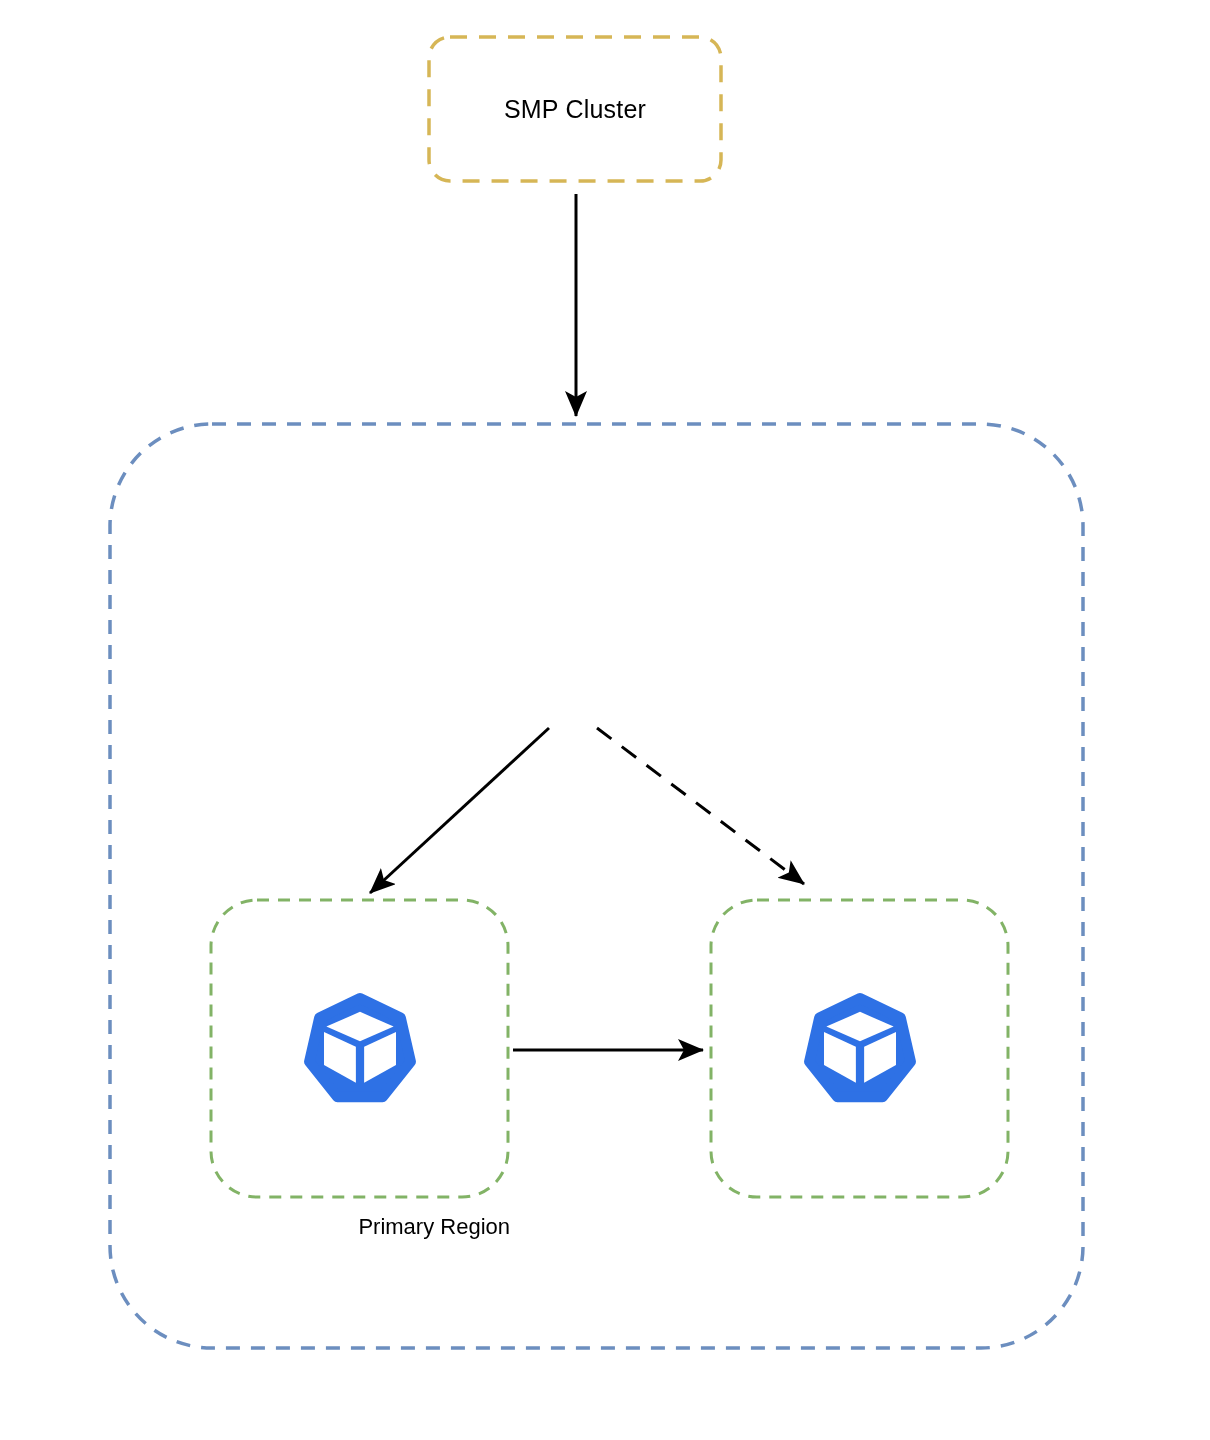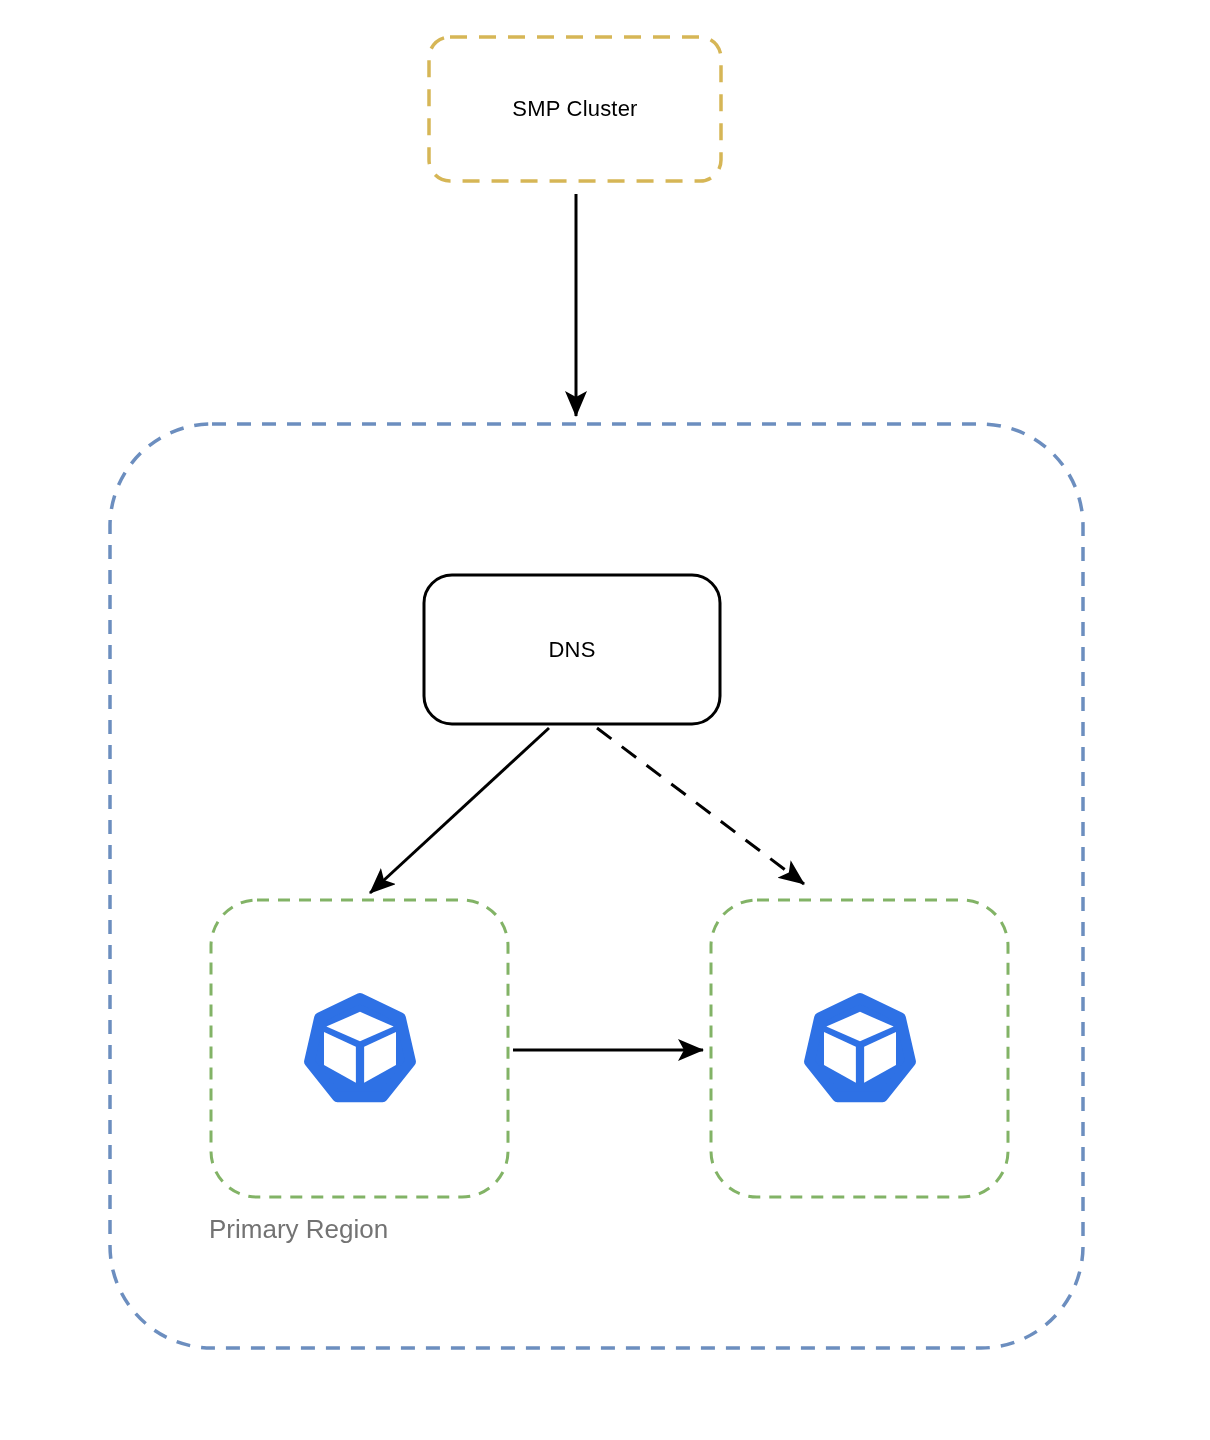--- a/index.html
+++ b/index.html
@@ -23,41 +23,41 @@
     box-sizing: border-box;
   }
   .node .border-svg {
     position: absolute;
     inset: 0;
     width: 100%;
     height: 100%;
   }
   .node-label {
     position: relative;
-    font-size: 22px;
+    font-size: 25px;
     color: #000000;
     letter-spacing: 0.2px;
     white-space: nowrap;
   }
   
   #smp-box   { left: 427px; top: 35px;  width: 296px; height: 148px; }
   
   #outer-box { left: 108px; top: 422px; width: 977px; height: 928px; }
   
   #dns-box   { left: 422px; top: 573px; width: 300px; height: 153px; }
   
   #primary-box   { left: 209px; top: 898px; width: 301px; height: 301px; }
   #secondary-box { left: 709px; top: 898px; width: 301px; height: 301px; }
   .region-caption {
     position: absolute;
     width: 301px;
     top: 1214px;
-    text-align: left;
-    font-size: 26px;
-    color: #737373;
+    text-align: right;
+    font-size: 22px;
+    color: #000000;
     white-space: nowrap;
   }
   #primary-caption   { left: 209px; }
   #secondary-caption { left: 709px; }
   .k8s-icon {
     position: relative;
     width: 120px;
     height: 118px;
   }
   #edges-layer {
@@ -79,26 +79,20 @@
     </svg>
   </div>
 
   <div class="node" id="smp-box">
     <svg class="border-svg" viewBox="0 0 296 148" preserveAspectRatio="none">
       <rect x="2" y="2" width="292" height="144" rx="21" ry="21" fill="#ffffff" stroke="#D6B656" stroke-width="3.5" stroke-dasharray="17 12"></rect>
     </svg>
     <span class="node-label">SMP Cluster</span>
   </div>
 
-  <div class="node" id="dns-box">
-    <svg class="border-svg" viewBox="0 0 300 153" preserveAspectRatio="none">
-      <rect x="2" y="2" width="296" height="149" rx="28" ry="28" fill="#ffffff" stroke="#000000" stroke-width="3"></rect>
-    </svg>
-    <span class="node-label">DNS</span>
-  </div>
 
   <div class="node" id="primary-box">
     <svg class="border-svg" viewBox="0 0 301 301" preserveAspectRatio="none">
       <rect x="2" y="2" width="297" height="297" rx="46" ry="46" fill="none" stroke="#82B366" stroke-width="3" stroke-dasharray="12 9"></rect>
     </svg>
     <svg class="k8s-icon" viewBox="0 0 100 100">
       <polygon points="50,7 84.4,23.6 92.9,60.8 69.1,90.6 30.9,90.6 7.1,60.8 15.6,23.6" fill="#2E71E5" stroke="#2E71E5" stroke-width="9" stroke-linejoin="round"></polygon>
       <path d="M50,18.5 L78.5,31 L50,43.5 L21.5,31 Z" fill="#ffffff"></path>
       <path d="M19.5,35.5 L46.5,48 L46.5,78.5 L19.5,63.5 Z" fill="#ffffff"></path>
       <path d="M53.5,48 L80.5,35.5 L80.5,63.5 L53.5,78.5 Z" fill="#ffffff"></path>

